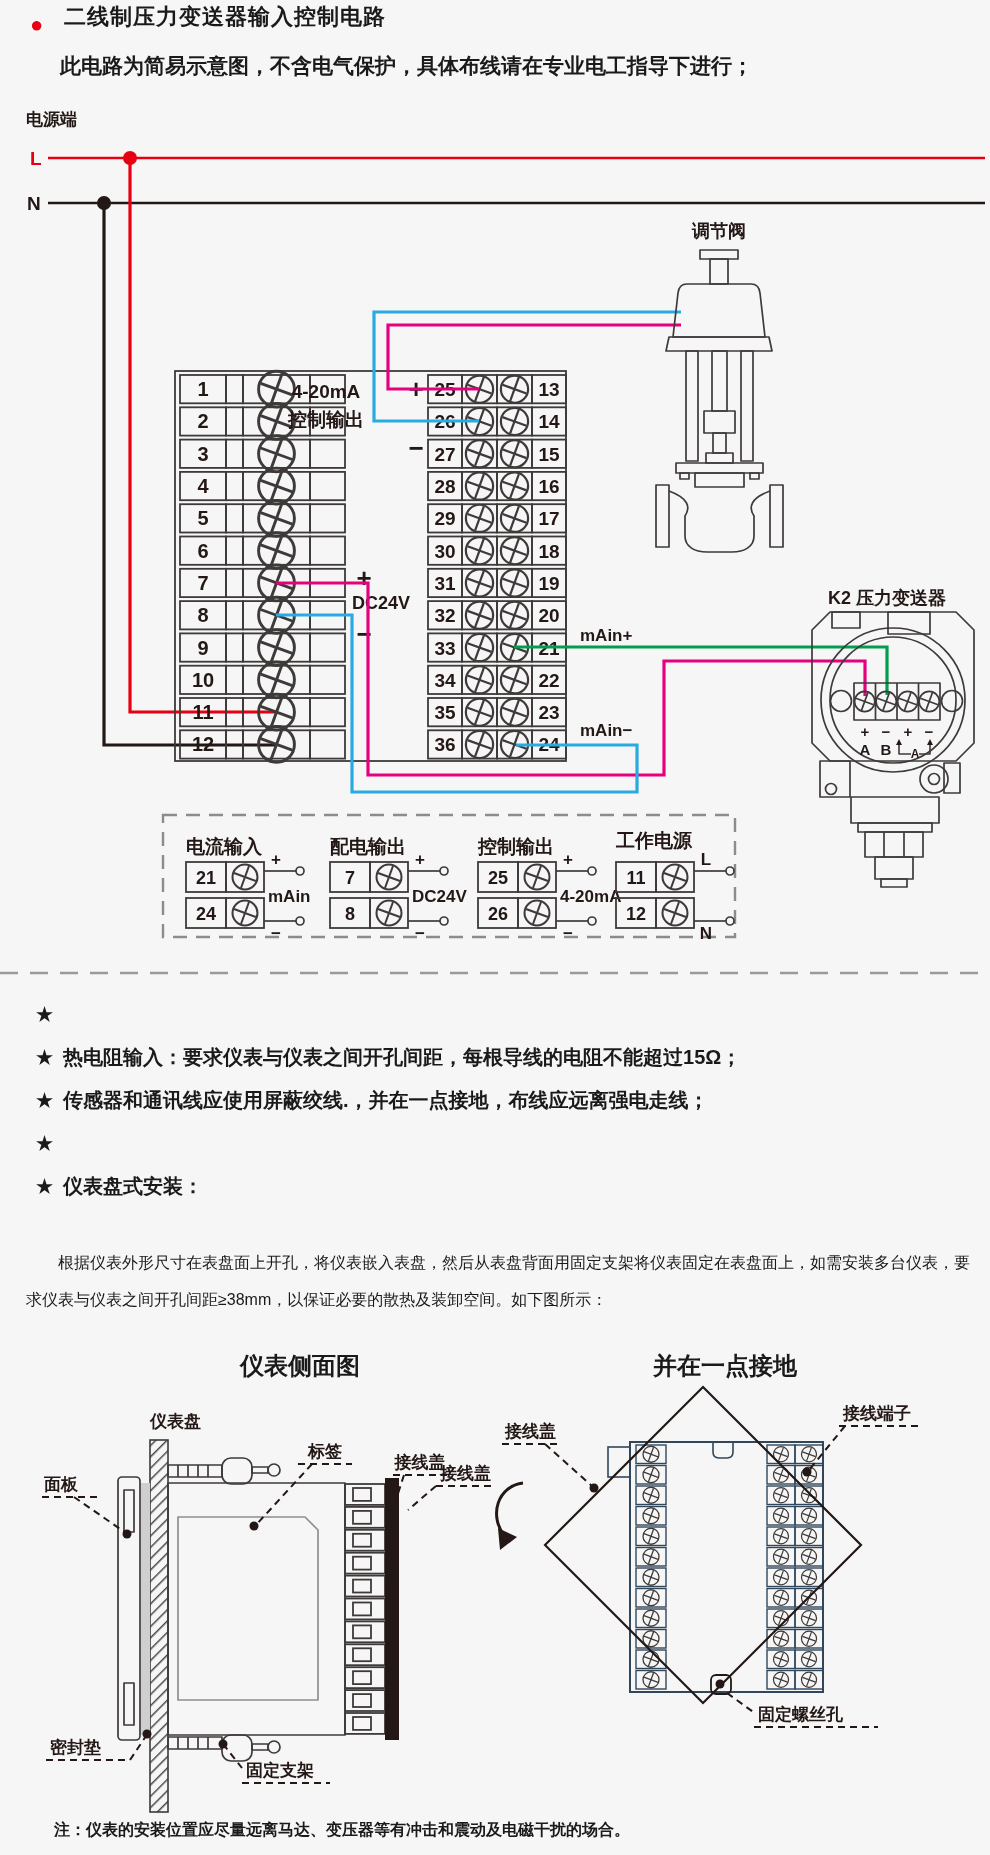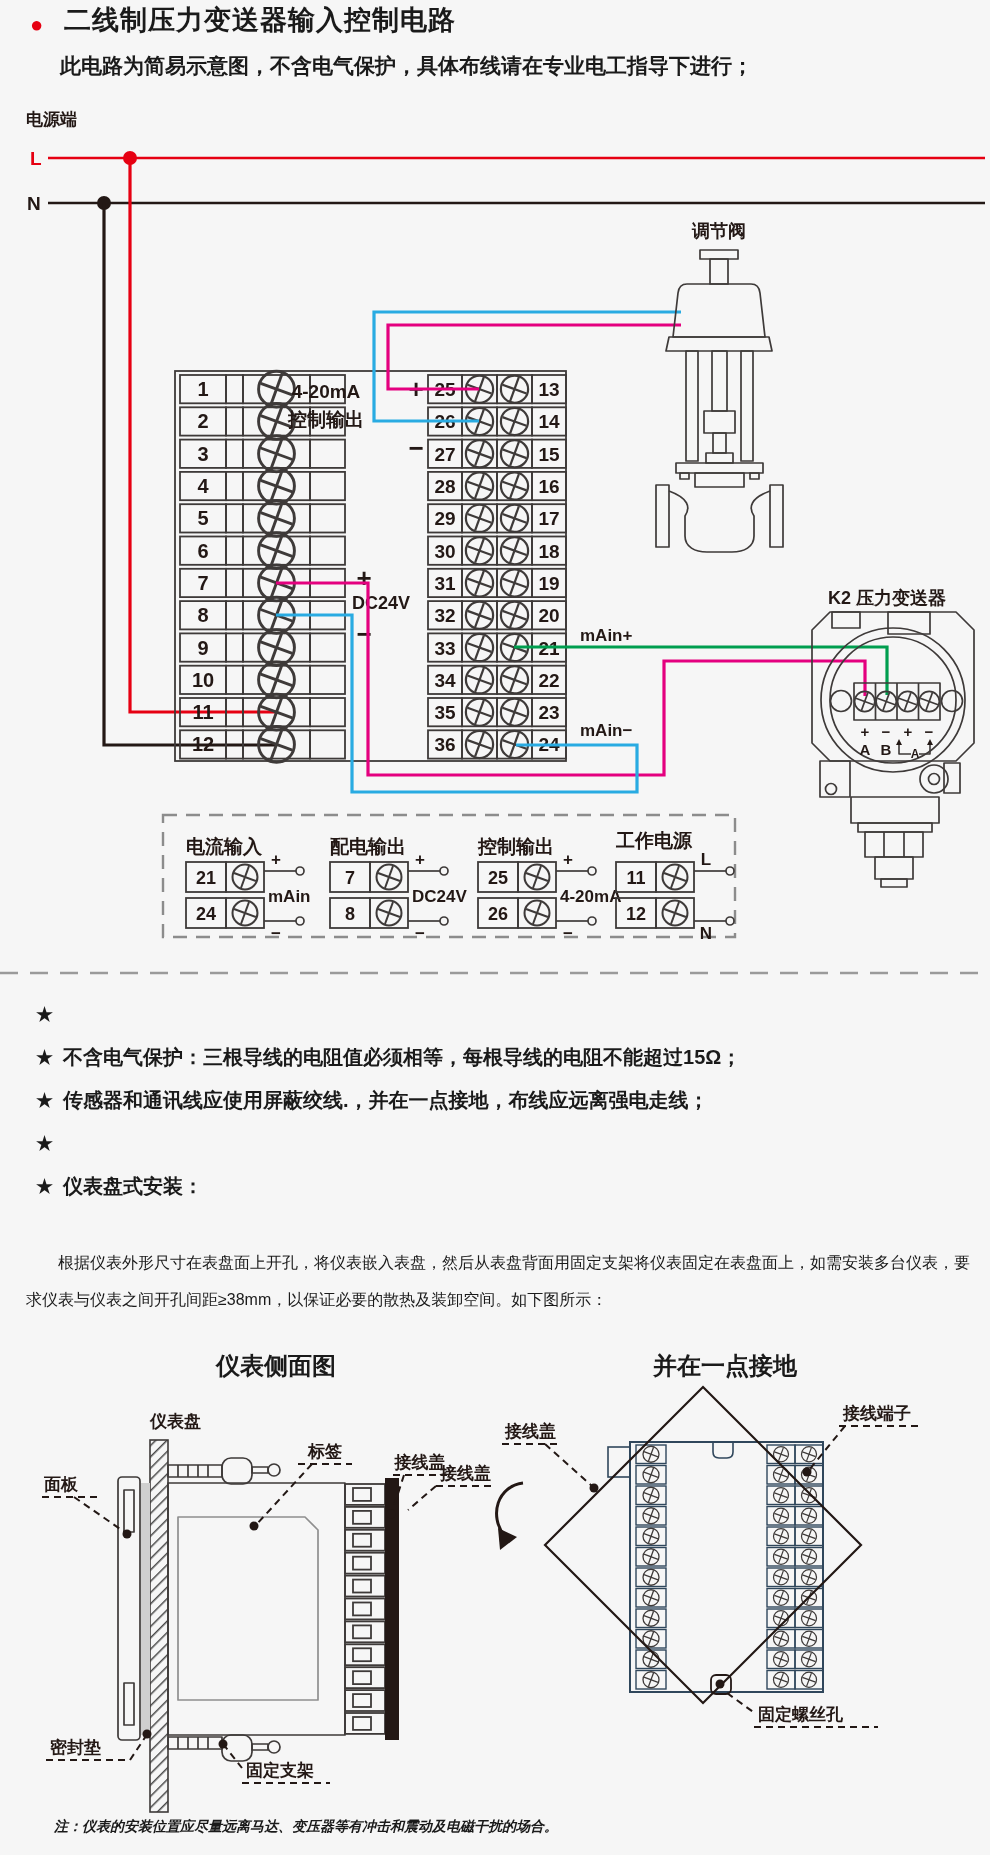--- a/index.html
+++ b/index.html
@@ -1,29 +1,29 @@
 <!DOCTYPE html>
 <html><head>
 <meta charset="utf-8">
 <style>
   html,body{margin:0;padding:0;background:#e9e9e9;}
   .page{position:relative;width:990px;height:1855px;background:#f6f6f6;overflow:hidden;
         font-family:"Liberation Sans",sans-serif;color:#1a1a1a;}
   .bullet{position:absolute;left:30px;top:12px;color:#e60012;font-size:22px;}
-  h1.title{position:absolute;left:64px;top:2px;margin:0;font-size:27px;font-weight:700;letter-spacing:1px;}
+  h1.title{position:absolute;left:64px;top:2px;margin:0;font-size:22px;font-weight:700;letter-spacing:1px;}
   .subtitle{position:absolute;left:60px;top:52px;margin:0;font-size:21px;font-weight:700;}
   .notes{position:absolute;left:36px;top:1004px;width:940px;}
   .note-item{display:flex;align-items:flex-start;margin-bottom:22px;font-size:20px;font-weight:700;line-height:21px;}
   .star{margin-right:10px;font-size:19px;}
   .para{position:absolute;left:26px;top:1228px;width:948px;font-size:16px;font-weight:400;
         line-height:37px;text-indent:2em;}
   .figcap{position:absolute;top:1350px;width:200px;text-align:center;
           font-family:"Liberation Serif",serif;font-weight:700;font-size:24px;}
-  .cap-side{left:176px;} .cap-back{left:625px;}
-  .footnote{position:absolute;left:54px;top:1804px;font-size:14px;font-weight:700;font-style:italic;}
+  .cap-side{left:160px;text-align:right;} .cap-back{left:625px;}
+  .footnote{position:absolute;left:54px;top:1804px;font-size:16px;font-weight:700;}
   svg{position:absolute;left:0;}
   .cellrect{fill:none;stroke:#3e3a39;stroke-width:1.8;}
   text{fill:#231815;}
   .t17{font:700 17px "Liberation Sans",sans-serif;}
   .t18{font:700 18px "Liberation Sans",sans-serif;}
   .t19{font:700 19px "Liberation Sans",sans-serif;}
   .t15{font:700 15px "Liberation Sans",sans-serif;}
   .t12{font:700 12px "Liberation Sans",sans-serif;}
   .t26{font:700 26px "Liberation Sans",sans-serif;}
   .tred{fill:#e60012;}
@@ -393,21 +393,21 @@
 
     <line x1="0" y1="878" x2="990" y2="878" stroke="#9a9a9a" stroke-width="2.6" stroke-dasharray="18 12"></line>
   </svg>
 
   <div class="notes">
     <div class="note-item">
         <span class="star">★</span>
       </div>
     <div class="note-item">
         <span class="star">★</span>
-        <span>不含电气保护：三根导线的电阻值必须相等，每根导线的电阻不能超过15Ω；</span>
+        <span>热电阻输入：要求仪表与仪表之间开孔间距，每根导线的电阻不能超过15Ω；</span>
       </div>
     <div class="note-item">
         <span class="star">★</span>
         <span>传感器和通讯线应使用屏蔽绞线.，并在一点接地，布线应远离强电走线；</span>
       </div>
     <div class="note-item">
         <span class="star">★</span>
       </div>
     <div class="note-item">
         <span class="star">★</span>

